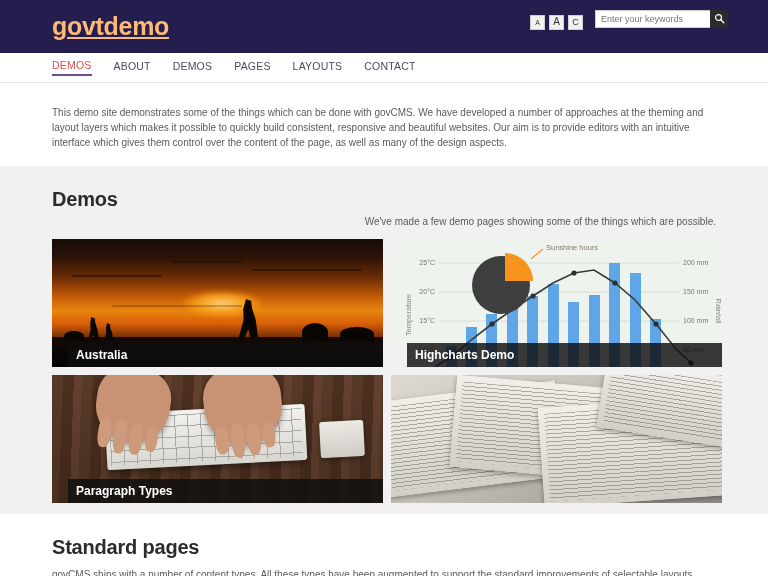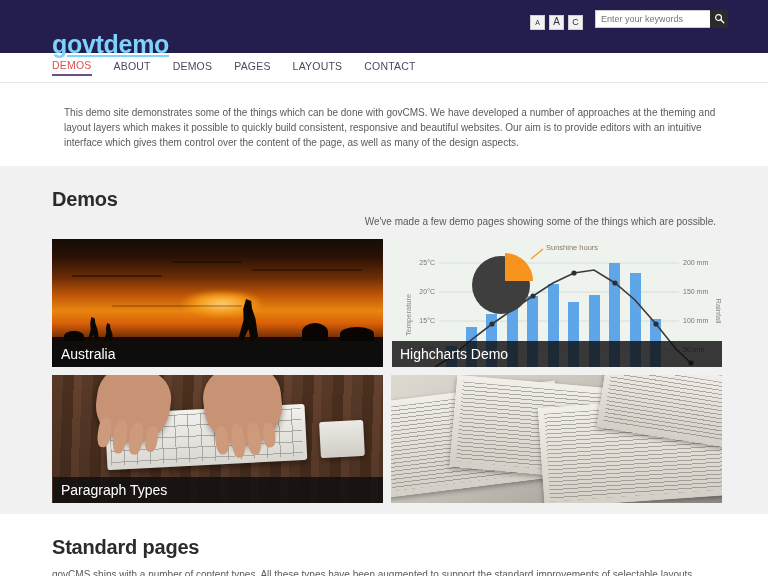--- a/index.html
+++ b/index.html
@@ -12,22 +12,22 @@
   }
 
   
   .site-header {
     background: #241e4e;
     height: 53px;
     position: relative;
   }
   .brand {
     position: absolute;
-    left: 52px; top: 28px;
-    color: #7dd3fc;
+    left: 52px; top: 10px;
+    color: #fdba74;
     font-size: 25px;
     font-weight: bold;
     letter-spacing: -0.3px;
     line-height: 32px;
   }
   .header-tools {
     position: absolute;
     right: 40px; top: 10px;
     display: flex;
     align-items: center;
@@ -94,21 +94,20 @@
   }
   .nav-link.active {
     color: #d94f4f;
     border-bottom: 2px solid #6b4f8a;
   }
 
   
   .intro-section {
     background: #fff;
     padding: 22px 52px 16px 52px;
-    margin-left: 12px;
   }
   .intro-text {
     font-size: 10px;
     line-height: 15px;
     color: #5a5a5a;
     max-width: 672px;
   }
 
   
   .demos-section {
@@ -135,25 +134,25 @@
     gap: 8px 8px;
   }
   .demo-card {
     position: relative;
     height: 128px;
     overflow: hidden;
     background: #222;
   }
   .card-caption {
     position: absolute;
-    left: 1px; right: 0; bottom: 0;
+    left: 16px; right: 0; bottom: 0;
     background: rgba(15,15,15,0.82);
     color: #fff;
-    font-size: 14px;
-    font-weight: normal;
+    font-size: 12px;
+    font-weight: bold;
     padding: 5px 8px;
     z-index: 6;
   }
 
   
   .aus-img { position:absolute; inset:0; }
   .aus-sky {
     position:absolute; inset:0;
     background: linear-gradient(to bottom,
       #140d08 0%, #2a1205 14%, #6b2c06 30%,

